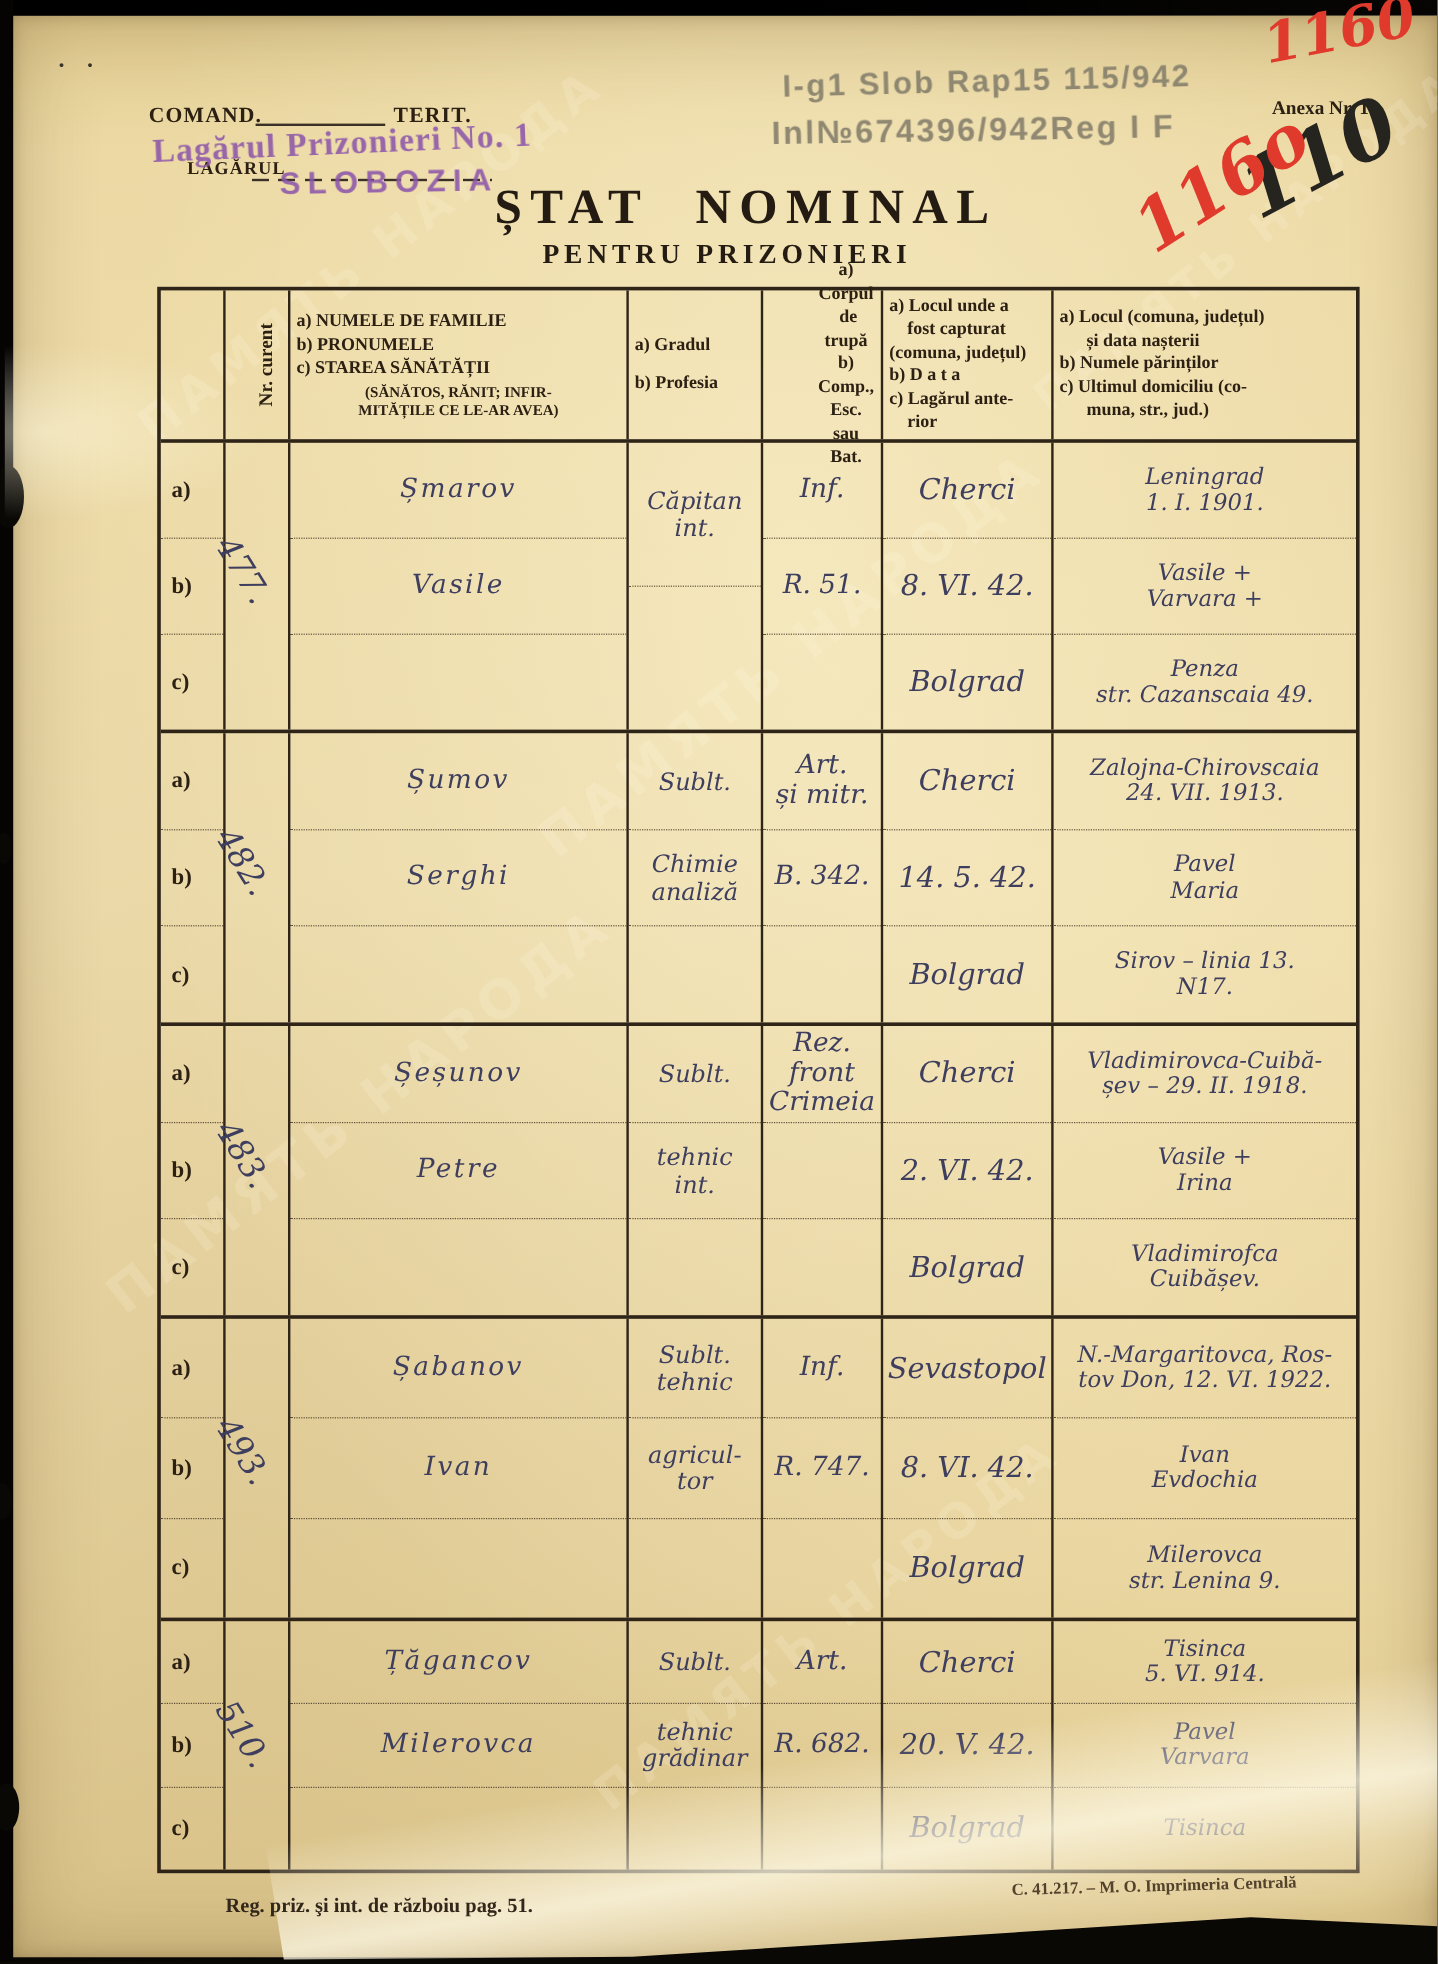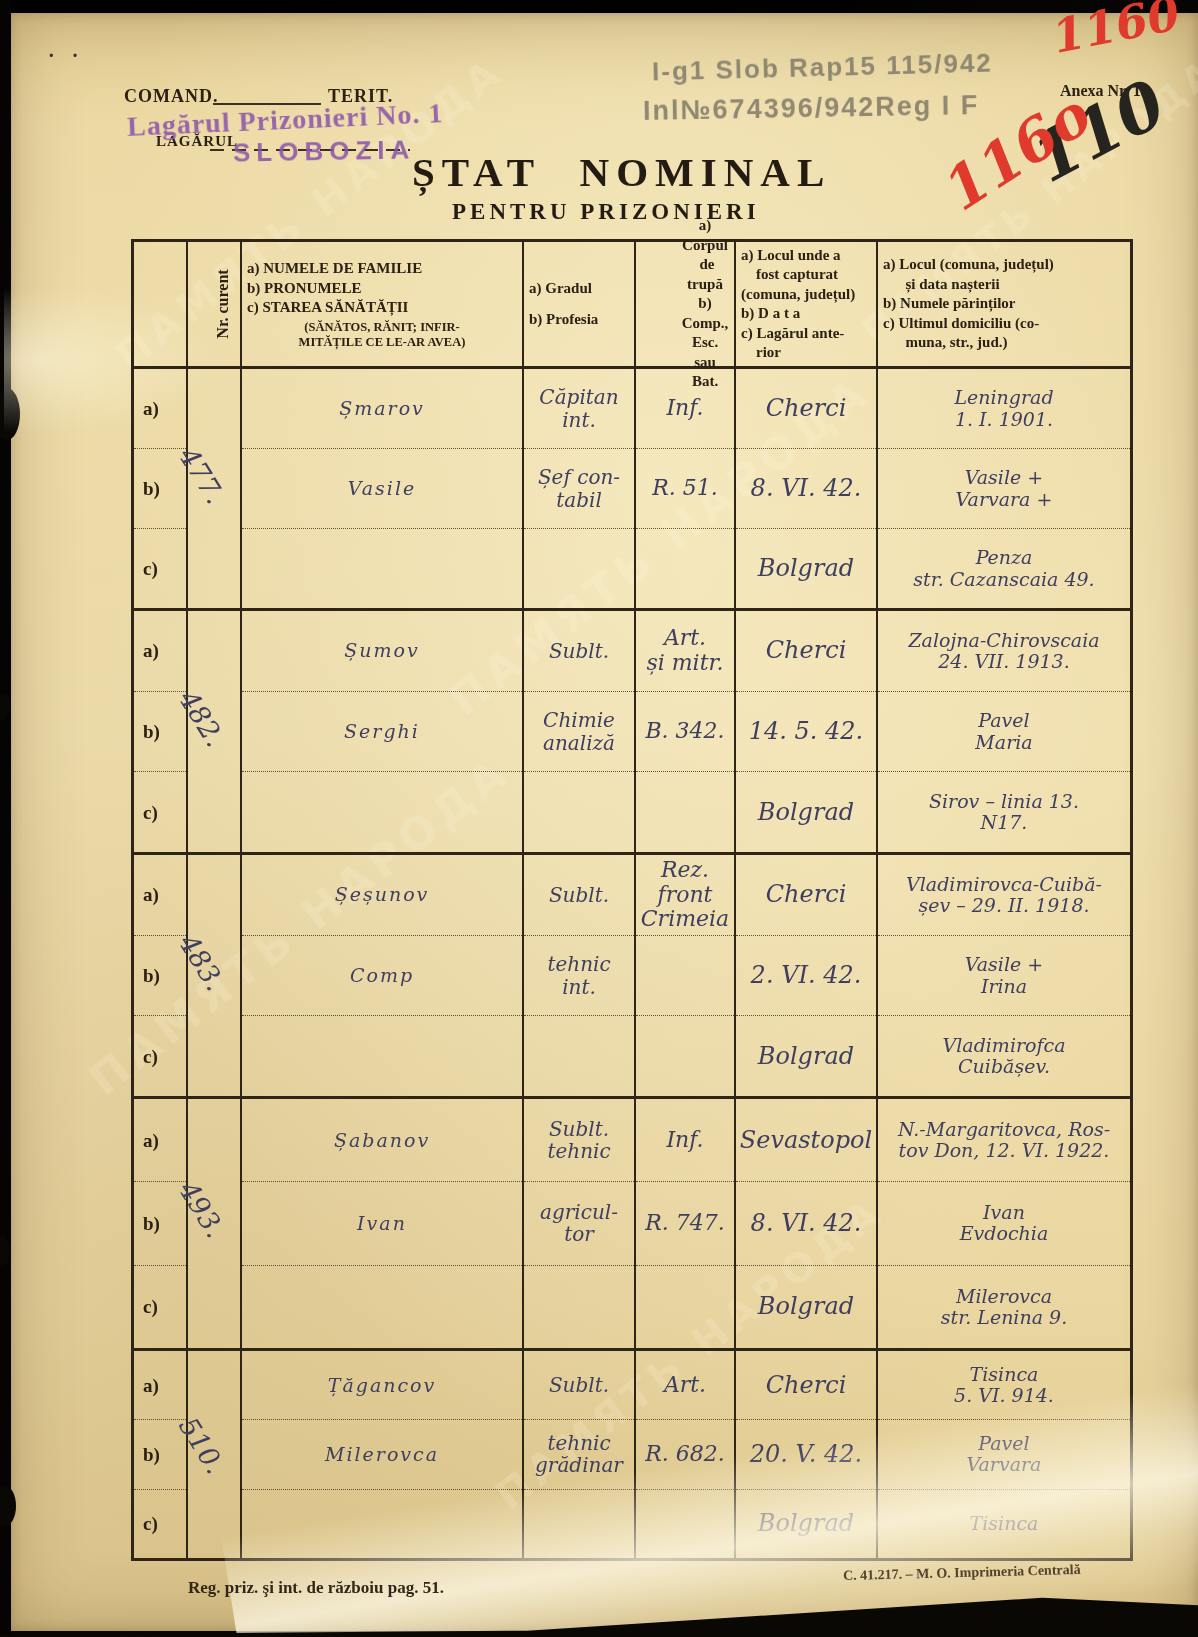--- a/index.html
+++ b/index.html
@@ -78,21 +78,21 @@
   .tcell{box-sizing:border-box;border-left:2px solid var(--line);display:flex;flex-direction:column;position:relative;}
   .tcell:first-child{border-left:none;}
   .c0{width:52px;} .c1{width:54px;} .c2{width:282px;} .c3{width:112px;}
   .c4{width:100px;} .c5{width:142px;} .c6{width:254px;}
   .sub{flex:1 1 0;display:flex;align-items:center;justify-content:center;text-align:center;
     white-space:pre-line;line-height:1.12;overflow:visible;z-index:1;}
   .sub.dotted{border-bottom:1px dotted rgba(70,55,35,.85);}
   .rlabel{justify-content:flex-start;padding-left:9px;font-weight:bold;font-size:19px;color:var(--ink);
     font-family:"Liberation Serif",serif;}
   .hw{font-family:"DejaVu Serif",serif;font-style:italic;color:var(--hw);}
-  .cell-name .sub{font-size:19px;letter-spacing:2px;}
+  .cell-name .sub{font-size:22px;letter-spacing:2px;}
   .cell-grad .sub{font-size:20px;}
   .cell-corp .sub{font-size:22px;}
   .cell-capture .sub{font-size:24px;}
   .cell-origin .sub{font-size:19px;}
   .nrcell{align-items:center;justify-content:center;}
   .nr-hw{position:absolute;top:38%;left:-16px;transform:rotate(58deg);font-size:27px;
     font-family:"DejaVu Serif",serif;font-style:italic;color:var(--hw);z-index:2;white-space:nowrap;}
   
   .thead{height:124px;}
   .thead .tcell{justify-content:center;}
@@ -189,22 +189,20 @@
             <div class="nr-hw">477.</div>
           </div>
           <div class="tcell c2 cell-name">
             <div class="sub hw dotted">Șmarov</div>
             <div class="sub hw dotted">Vasile</div>
             <div class="sub hw"></div>
           </div>
           <div class="tcell c3 cell-grad">
             <div class="sub hw dotted">Căpitan
 int.</div>
-            <div class="sub hw dotted">Șef con-
-tabil</div>
             <div class="sub hw"></div>
           </div>
           <div class="tcell c4 cell-corp">
             <div class="sub hw dotted">Inf.</div>
             <div class="sub hw dotted">R. 51.</div>
             <div class="sub hw"></div>
           </div>
           <div class="tcell c5 cell-capture">
             <div class="sub hw dotted">Cherci</div>
             <div class="sub hw dotted">8. VI. 42.</div>
@@ -263,21 +261,21 @@
           <div class="tcell c0">
             <div class="sub rlabel dotted">a)</div>
             <div class="sub rlabel dotted">b)</div>
             <div class="sub rlabel">c)</div>
           </div>
           <div class="tcell c1 nrcell">
             <div class="nr-hw">483.</div>
           </div>
           <div class="tcell c2 cell-name">
             <div class="sub hw dotted">Șeșunov</div>
-            <div class="sub hw dotted">Comp</div>
+            <div class="sub hw dotted">Petre</div>
             <div class="sub hw"></div>
           </div>
           <div class="tcell c3 cell-grad">
             <div class="sub hw dotted">Sublt.</div>
             <div class="sub hw dotted">tehnic
 int.</div>
             <div class="sub hw"></div>
           </div>
           <div class="tcell c4 cell-corp">
             <div class="sub hw dotted">Rez. front

